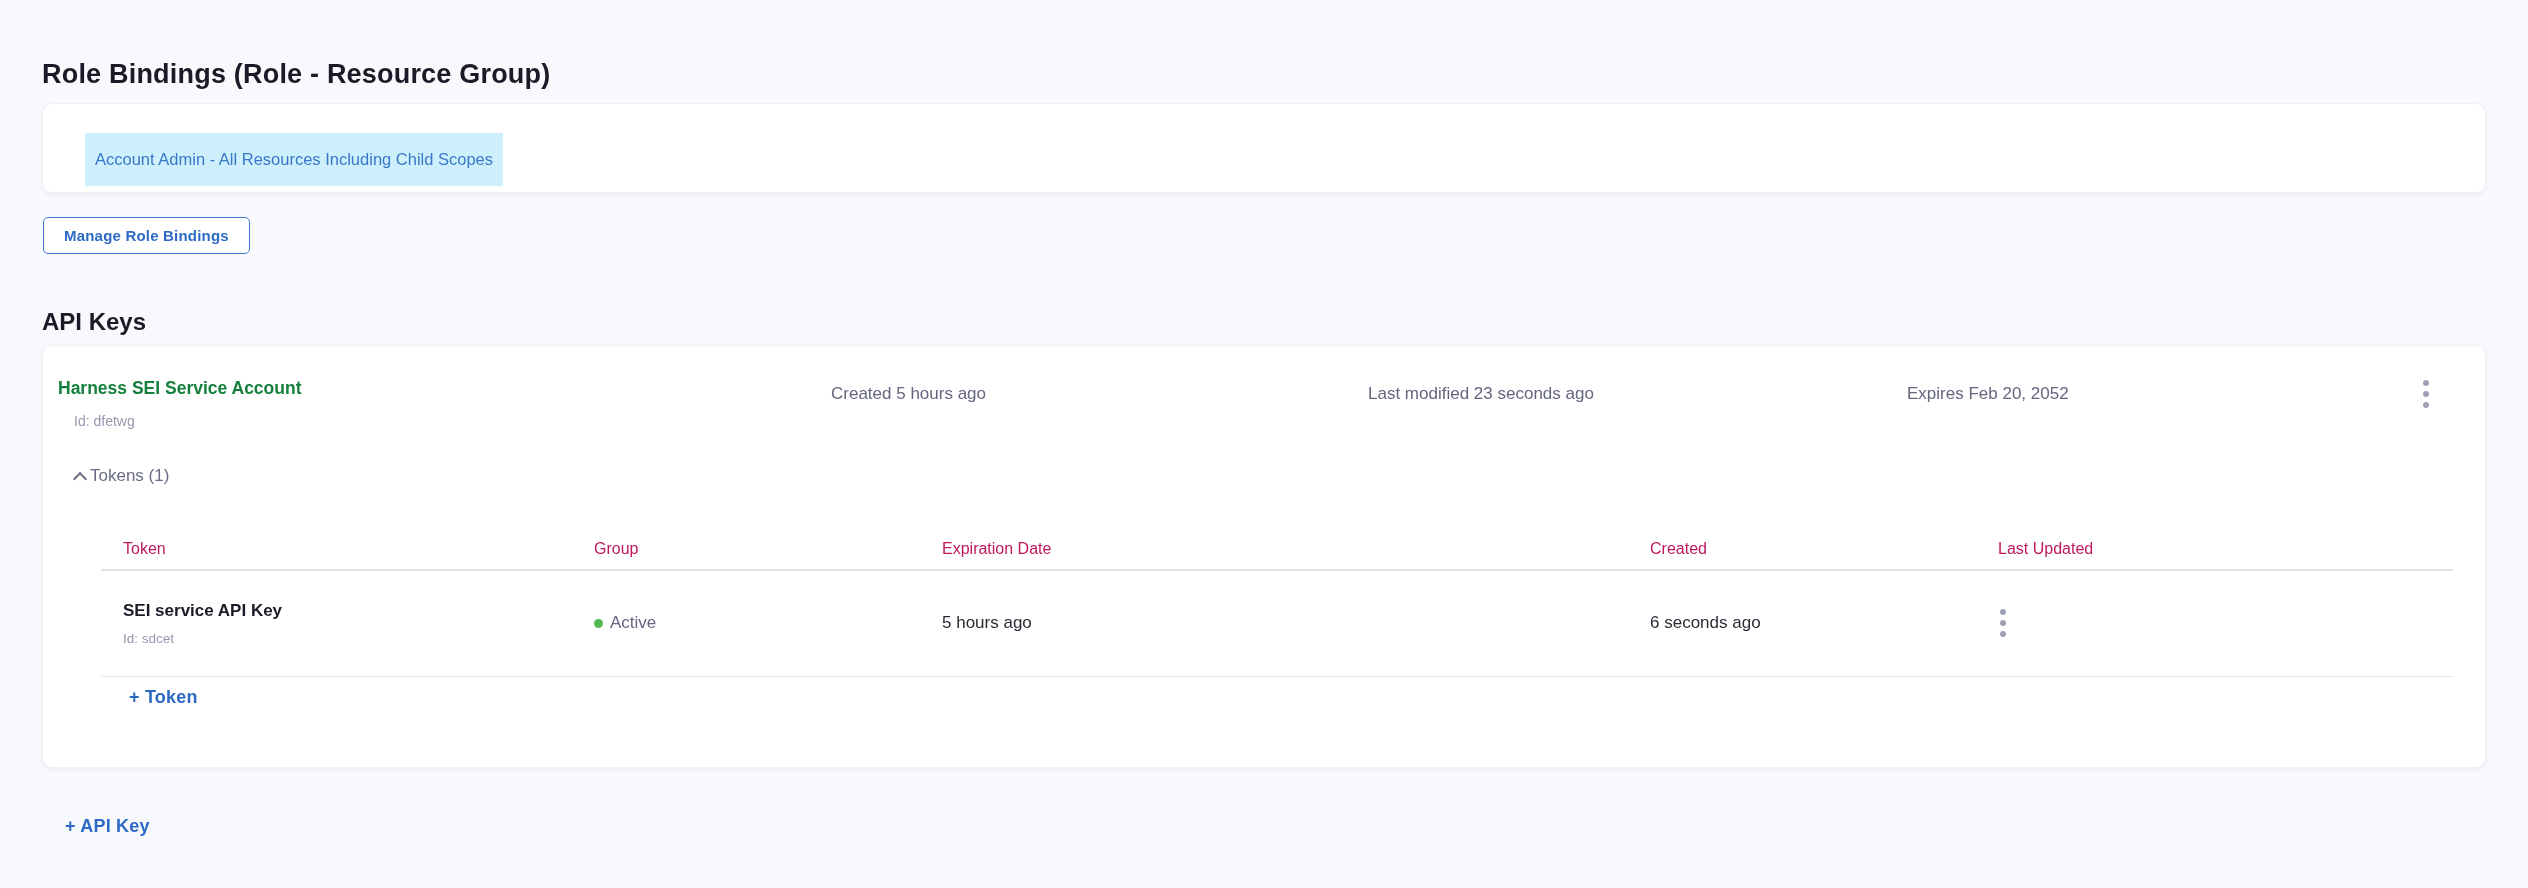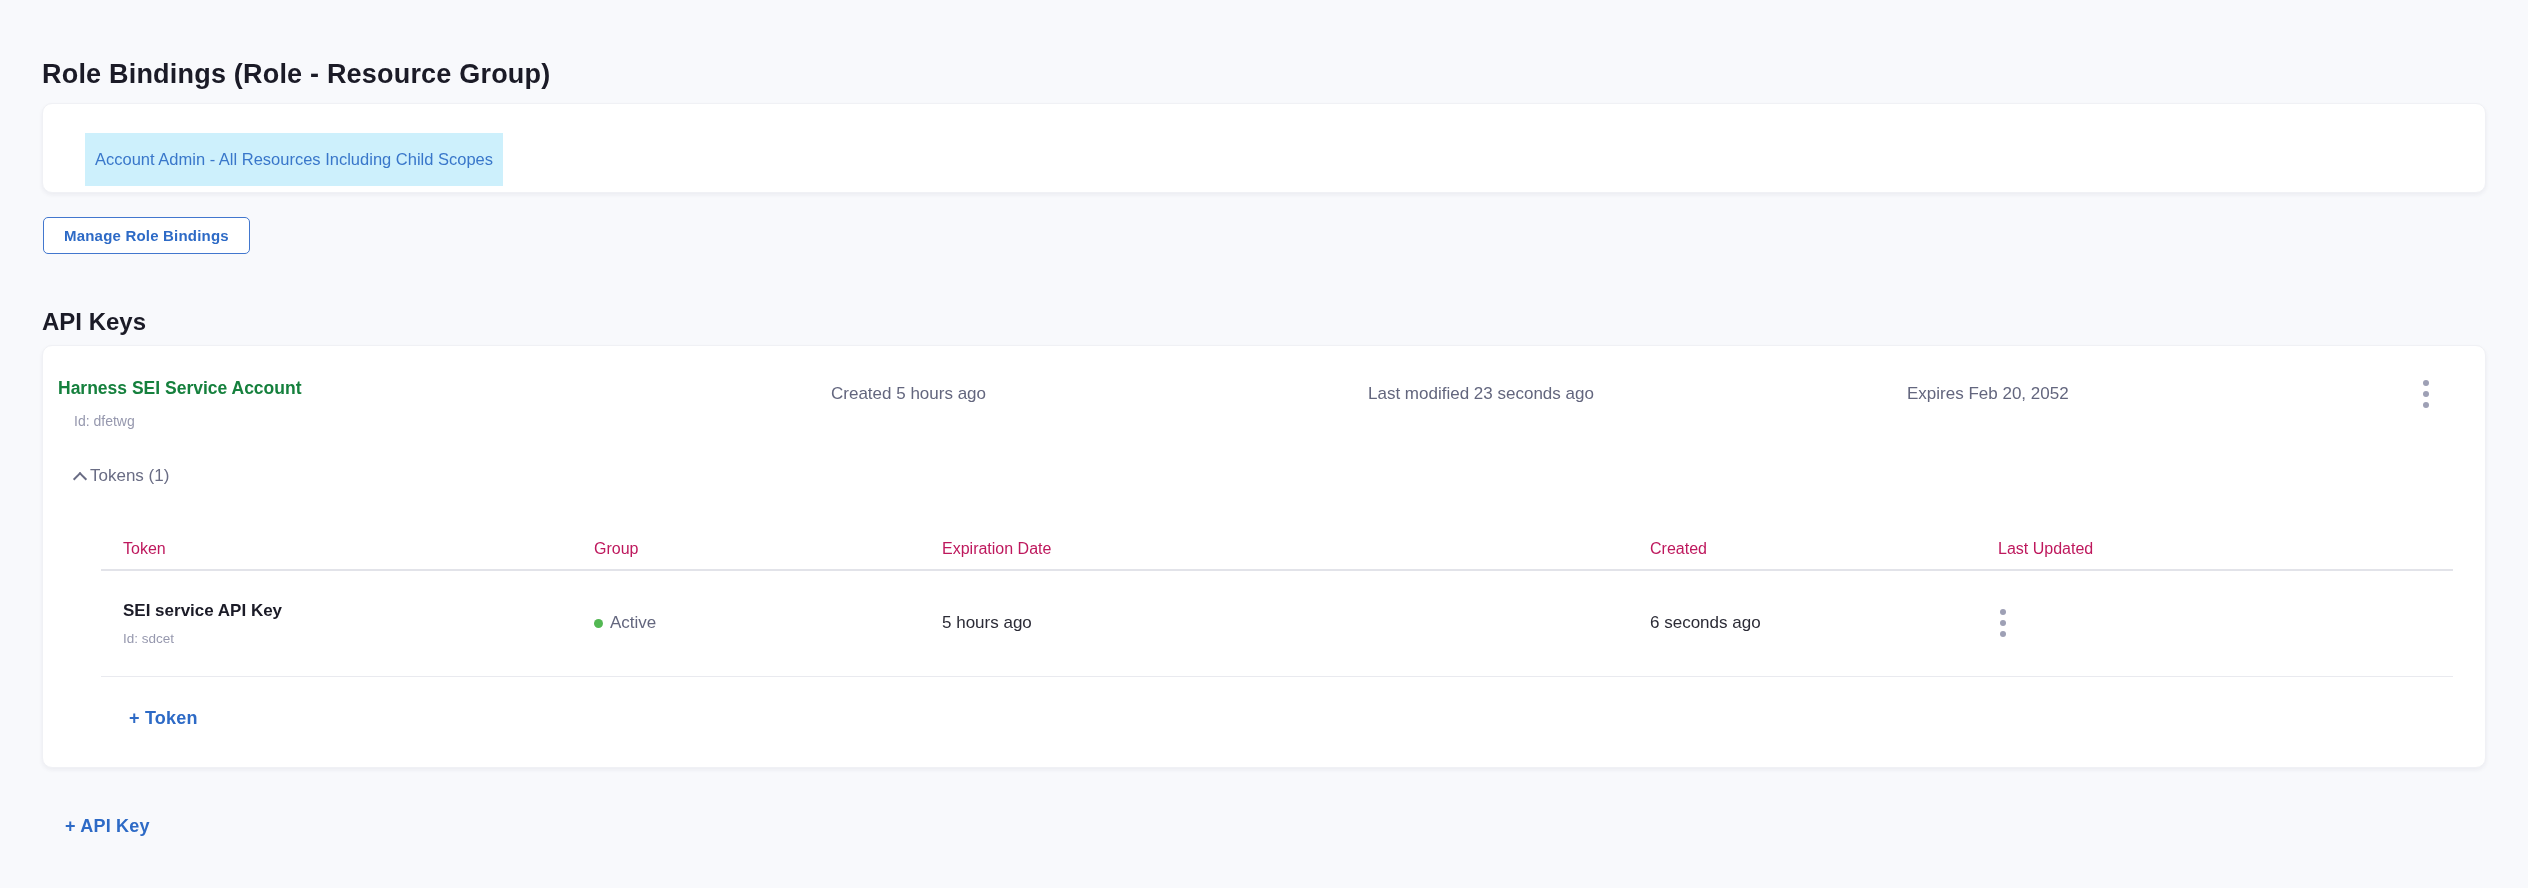--- a/index.html
+++ b/index.html
@@ -77,21 +77,21 @@
   .status-cell{display:flex;align-items:center;font-size:17px;color:#63667E;}
   .status-dot{width:9px;height:9px;border-radius:50%;background:#53B853;margin-right:7px;}
   .expiry-cell{font-size:17px;color:#6B6E87;}
   .time-cell{font-size:17px;color:#2B2B36;}
   .kebab-row{position:relative;left:-6px;top:0;}
   .link-btn{
     background:none;border:none;padding:0;cursor:pointer;
     font-family:"Liberation Sans",sans-serif;
     font-size:18px;font-weight:700;color:#2D6AC6;letter-spacing:.2px;
   }
-  .add-token{position:absolute;left:86px;top:362px;}
+  .add-token{position:absolute;left:86px;top:341px;}
   .add-api-key{position:absolute;left:65px;top:816px;}
 </style>
 </head>
 <body>
 
 <div class="page">
 
   <h1 class="page-title">Role Bindings (Role - Resource Group)</h1>
 
   <div class="card card-role-bindings">

